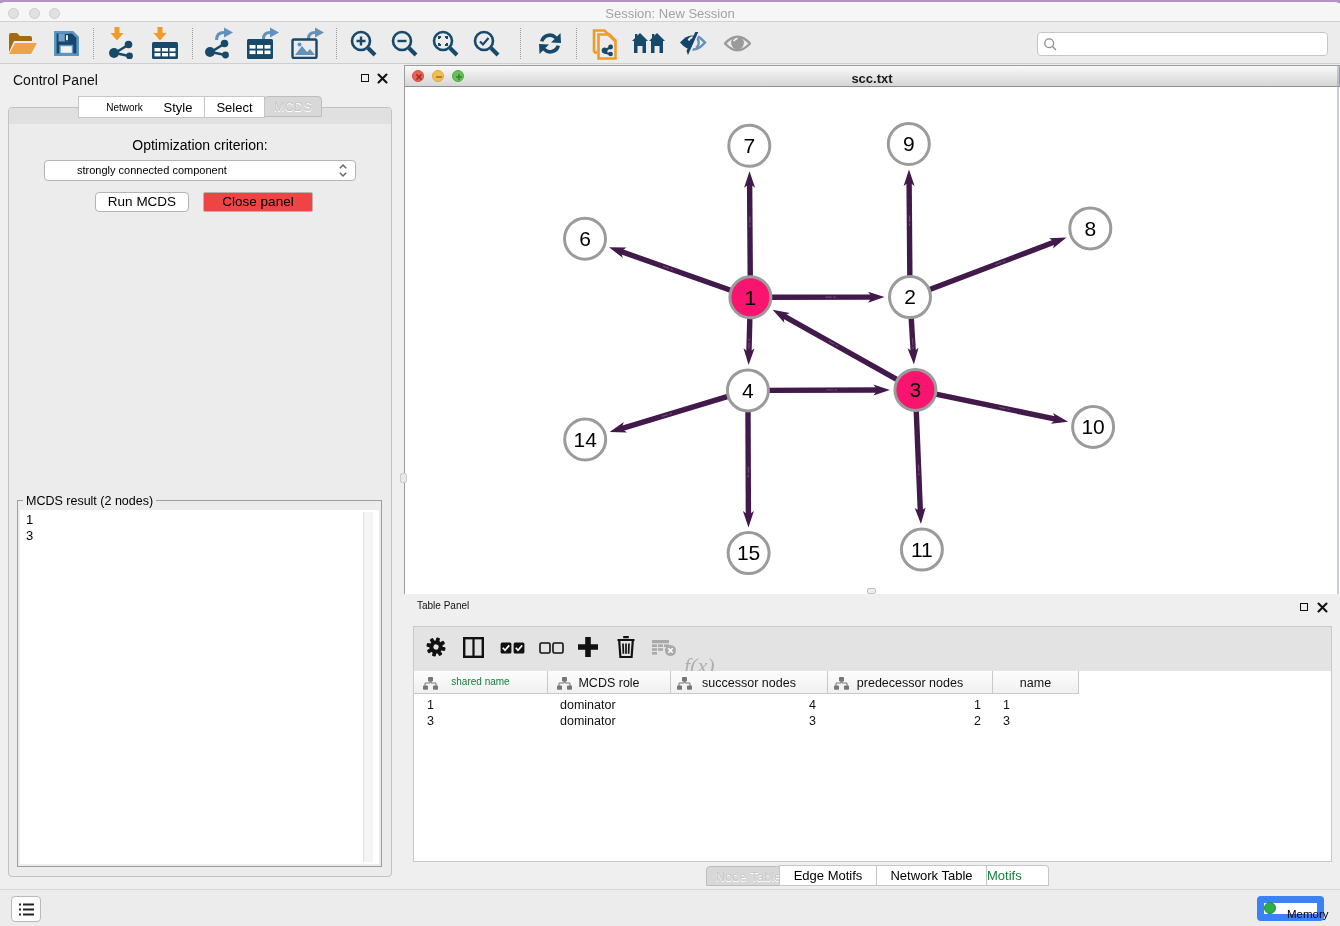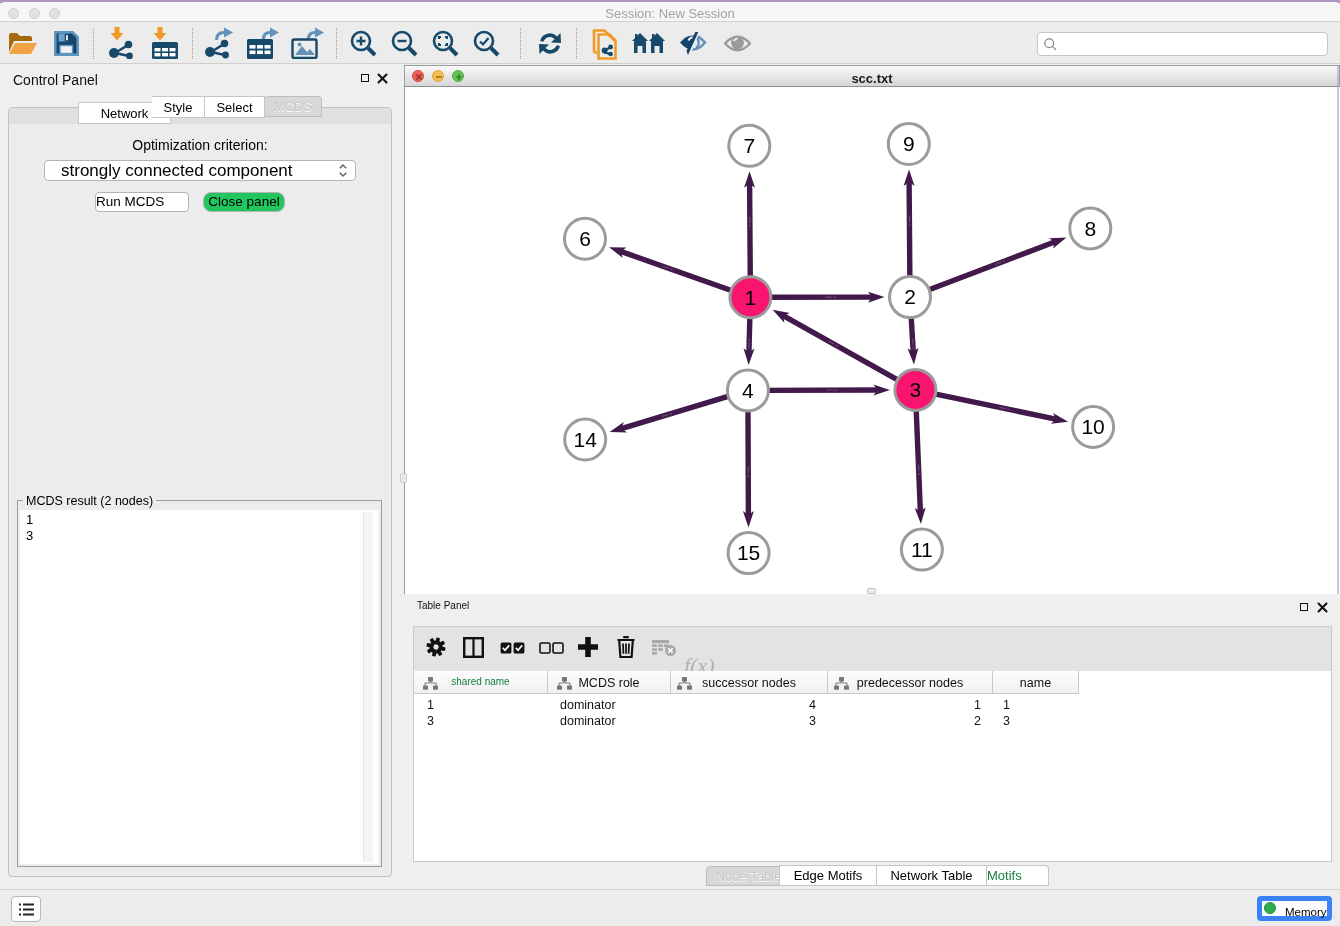--- a/index.html
+++ b/index.html
@@ -189,32 +189,32 @@
 <div class="abs" style="left:13px;top:72px;font-size:14px;color:#111;">Control Panel</div>
 <div class="abs" style="left:361px;top:74px;width:8px;height:8px;border:1.6px solid #111;"></div>
 <svg class="abs" style="left:377px;top:73px;" width="11" height="11" viewBox="0 0 11 11">
     <path d="M1.5 1.5 L9.5 9.5 M9.5 1.5 L1.5 9.5" stroke="#111" stroke-width="2.1" stroke-linecap="round"></path>
   </svg>
 
 <div class="abs" style="left:8px;top:107px;width:384px;height:770px;background:#ececec;border:1px solid #c2c2c2;border-radius:4px;"></div>
 <div class="abs" style="left:9px;top:108px;width:382px;height:16px;background:#e0e0e0;border-radius:3px 3px 0 0;"></div>
 
 <div class="abs" style="left:264px;top:96px;width:58px;height:21px;background:#d8d8d8;border:1px solid #bdbdbd;border-radius:4px 4px 0 0;text-align:center;font-size:13px;color:#c9c9c9;line-height:20px;text-shadow:0 1px 0 #fff;">MCDS</div>
-<div class="abs" style="left:78px;top:96px;width:93px;height:22px;background:#fff;border:1px solid #c6c6c6;text-align:center;font-size:13px;color:#000;line-height:21px;margin-top:6px;">Network</div>
+<div class="abs" style="left:78px;top:96px;width:93px;height:22px;background:#fff;border:1px solid #c6c6c6;text-align:center;font-size:10px;color:#000;line-height:21px;">Network</div>
 <div class="abs" style="left:152px;top:96px;width:53px;height:22px;background:#fff;border:1px solid #c6c6c6;border-left:none;text-align:center;font-size:13px;color:#000;line-height:21px;">Style</div>
 <div class="abs" style="left:205px;top:96px;width:60px;height:22px;background:#fff;border:1px solid #c6c6c6;border-left:none;text-align:center;font-size:13px;color:#000;line-height:21px;">Select</div>
 
 <div class="abs" style="left:0;top:137px;width:400px;height:15px;text-align:center;font-size:14px;color:#000;">Optimization criterion:</div>
-<div class="abs" style="left:44px;top:160px;width:312px;height:21px;background:#fff;border:1px solid #b4b4b4;border-radius:4px;font-size:17px;color:#000;line-height:19px;padding-left:16px;">strongly connected component</div>
+<div class="abs" style="left:44px;top:160px;width:312px;height:21px;background:#fff;border:1px solid #b4b4b4;border-radius:4px;font-size:11px;color:#000;line-height:19px;padding-left:32px;">strongly connected component</div>
 <svg class="abs" style="left:338px;top:163px;" width="10" height="15" viewBox="0 0 10 15">
     <path d="M1.8 5.3 L5 2 L8.2 5.3" fill="none" stroke="#666" stroke-width="1.5"></path>
     <path d="M1.8 9.7 L5 13 L8.2 9.7" fill="none" stroke="#666" stroke-width="1.5"></path>
   </svg>
-<div class="abs" style="left:95px;top:192px;width:94px;height:20px;background:#fff;border:1px solid #b4b4b4;border-radius:4px;text-align:left;font-size:13.5px;line-height:18px;color:#000;">Run MCDS</div>
-<div class="abs" style="left:203px;top:192px;width:82px;height:20px;background:#22c55e;border:1px solid #b4b4b4;border-radius:8px;text-align:center;font-size:13.5px;line-height:18px;color:#000;">Close panel</div>
+<div class="abs" style="left:95px;top:192px;width:94px;height:20px;background:#fff;border:1px solid #b4b4b4;border-radius:4px;text-align:center;font-size:13.5px;line-height:18px;color:#000;">Run MCDS</div>
+<div class="abs" style="left:203px;top:192px;width:110px;height:20px;background:#ef4444;border:1px solid #b4b4b4;border-radius:2px;text-align:center;font-size:13.5px;line-height:18px;color:#000;">Close panel</div>
 
 <div class="abs" style="left:17px;top:500px;width:365px;height:367px;border:1px solid #9d9d9d;"></div>
 <div class="abs" style="left:23px;top:494px;background:#ececec;padding:0 3px;font-size:12.5px;color:#000;">MCDS result (2 nodes)</div>
 <div class="abs" style="left:20px;top:510px;width:359px;height:354px;background:#fff;"></div>
 <div class="abs" style="left:26px;top:512px;font-size:13px;color:#000;line-height:16px;">1<br>3</div>
 <div class="abs" style="left:363px;top:512px;width:10px;height:350px;background:#f4f4f4;border-left:1px solid #e2e2e2;"></div>
 
 <div class="abs" style="left:404px;top:65px;width:936px;height:22px;background:linear-gradient(#f9f9f9,#d6d6d6);border:1px solid #9d9d9d;border-bottom:1px solid #8f8f8f;"></div>
 <div class="abs" style="left:412px;top:70px;width:12px;height:12px;border-radius:50%;background:#ee6156;border:1px solid #d44c41;"></div>
 <div class="abs" style="left:432px;top:70px;width:12px;height:12px;border-radius:50%;background:#f5bd4f;border:1px solid #dfa63b;"></div>
@@ -481,14 +481,14 @@
 <svg class="abs" style="left:19px;top:903px;" width="15" height="13" viewBox="0 0 15 13">
     <g fill="#222">
       <rect x="0" y="0.5" width="2" height="2"></rect>
       <rect x="4" y="0.5" width="11" height="2"></rect>
       <rect x="0" y="5.5" width="2" height="2"></rect>
       <rect x="4" y="5.5" width="11" height="2"></rect>
       <rect x="0" y="10.5" width="2" height="2"></rect>
       <rect x="4" y="10.5" width="11" height="2"></rect>
     </g>
   </svg>
-<div class="abs" style="left:1257px;top:896px;width:75px;height:25px;background:#fdfdfd;border:5px solid #3b82f6;border-radius:4px;font-size:11.5px;color:#000;line-height:23px;padding-left:23px;">Memory</div>
+<div class="abs" style="left:1257px;top:896px;width:67px;height:25px;background:#fdfdfd;border:7px solid #3b82f6;border-radius:4px;font-size:11.5px;color:#000;line-height:23px;padding-left:23px;">Memory</div>
 <div class="abs" style="left:1264px;top:902px;width:12px;height:12px;border-radius:50%;background:#2faf4b;border:1px solid #1d8f38;"></div>
 
 </body></html>

